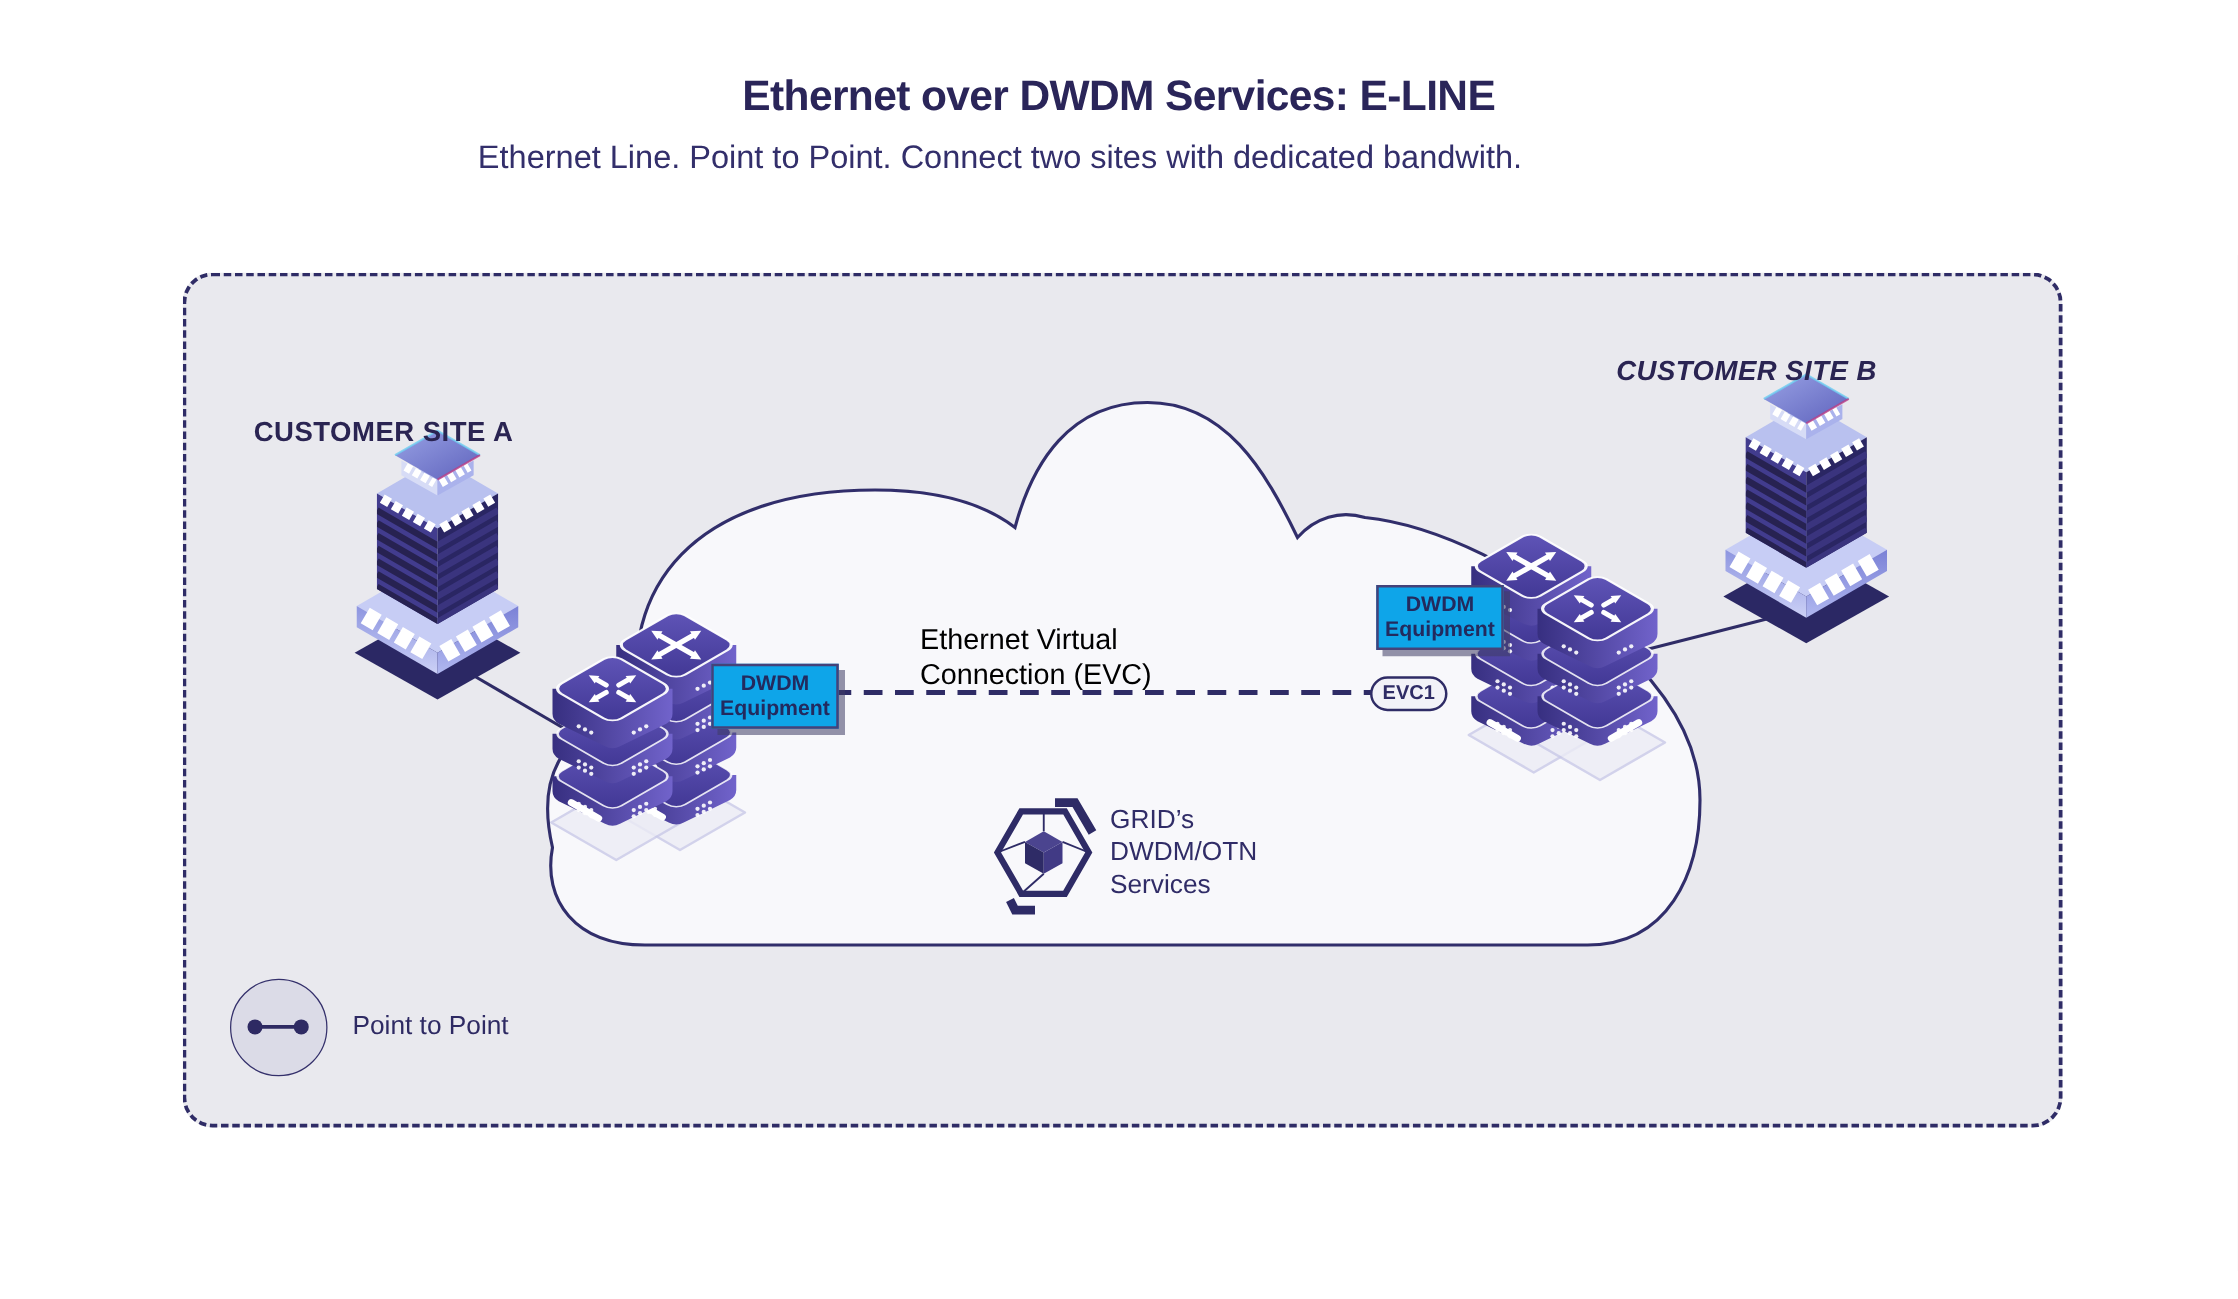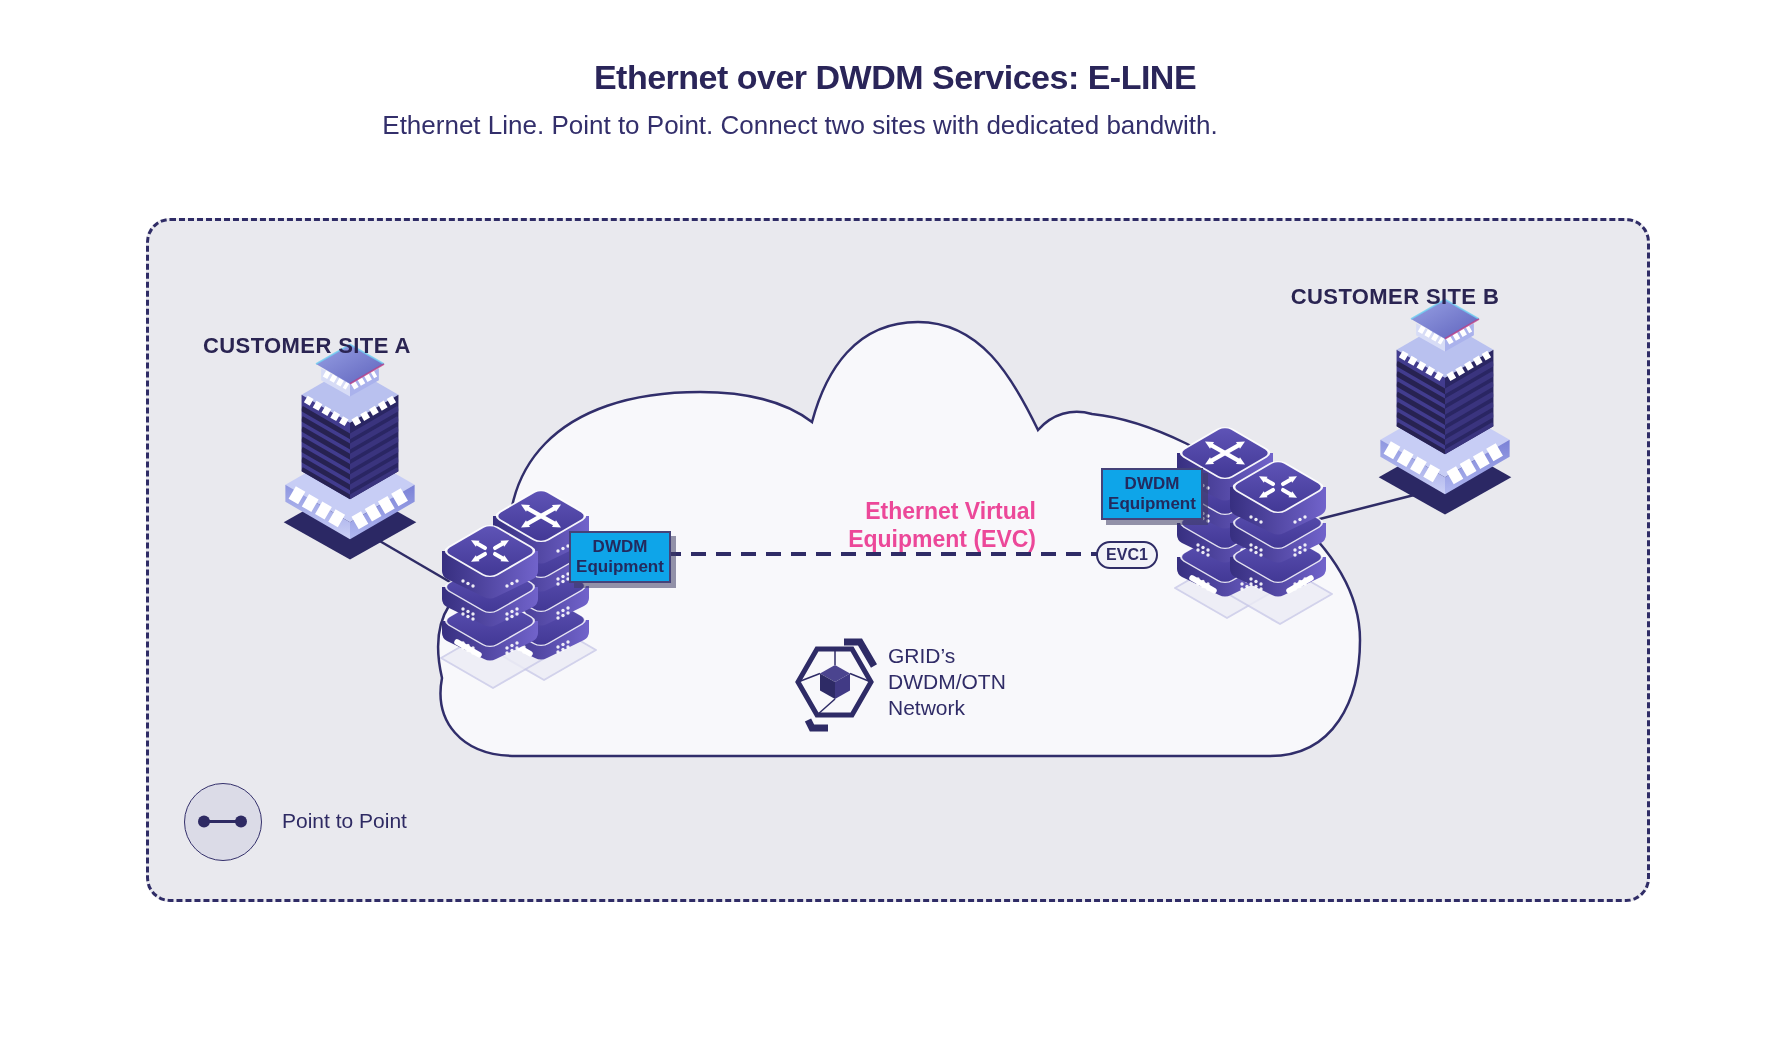--- a/index.html
+++ b/index.html
@@ -7,23 +7,23 @@
           font-family:"Liberation Sans",sans-serif;overflow:hidden;}
   .abs{position:absolute;}
   .title{top:58px;left:0;width:1790px;text-align:center;font-size:34px;font-weight:bold;
          color:#2a2559;letter-spacing:-0.5px;}
   .subtitle{top:110px;left:0;width:1600px;text-align:center;font-size:26px;color:#332f6b;}
   .panel{left:146px;top:218px;width:1504px;height:684px;background:#e9e9ee;
          border:3px dashed #2f2c66;border-radius:24px;box-sizing:border-box;}
   .diagram-svg{left:0;top:0;width:1790px;height:1039px;}
   .site-label{font-size:22px;font-weight:bold;color:#2a2452;letter-spacing:0.4px;white-space:nowrap;}
   .site-a{left:203px;top:333px;width:300px;text-align:left;}
-  .site-b{left:1245px;top:284px;width:300px;text-align:center;}
-  .evc-text{left:736px;top:497px;width:300px;text-align:right;font-size:23px;line-height:28px;
-            color:#ec4899;font-weight:bold;}
+  .site-b{left:1293px;top:284px;width:300px;font-style:italic;}
+  .evc-text{left:736px;top:497px;width:300px;text-align:left;font-size:23px;line-height:28px;
+            color:#000000;}
   .dwdm-box{width:94px;padding:4px 2px;background:#0ea5e9;border:2px solid #454279;
             text-align:center;font-size:17px;font-weight:bold;line-height:20px;color:#232a5e;
             box-shadow:5px 5px 0 rgba(62,60,100,0.55);}
   .dwdm-left{left:569px;top:531px;}
   .dwdm-right{left:1101px;top:468px;}
   .evc-pill{left:1096px;top:541px;width:58px;height:24px;background:#f2f2f8;
             border:2px solid #2f2c66;border-radius:14px;text-align:center;line-height:24px;
             font-size:16px;font-weight:bold;color:#2f2c66;}
   .net-text{left:888px;top:643px;width:190px;font-size:21px;line-height:26px;color:#302c67;}
   .legend-circle{left:184px;top:783px;width:78px;height:78px;border-radius:50%;
@@ -253,38 +253,38 @@
       <polygon points="24,33.5 24,50.5 39,59 39,42" fill="#2e2b66"></polygon>
       <polygon points="39,42 39,59 54,50.5 54,33.5" fill="#413a85"></polygon>
     </g>
   </svg>
 
   <div class="abs site-label site-a">CUSTOMER SITE A</div>
   <div class="abs site-label site-b">CUSTOMER SITE B</div>
 
   <div class="abs evc-text">
     <div>Ethernet Virtual</div>
-    <div>Equipment (EVC)</div>
+    <div>Connection (EVC)</div>
   </div>
 
   <div class="abs dwdm-box dwdm-left">
     <div>DWDM</div>
     <div>Equipment</div>
   </div>
   <div class="abs dwdm-box dwdm-right">
     <div>DWDM</div>
     <div>Equipment</div>
   </div>
 
   <div class="abs evc-pill">EVC1</div>
 
   <div class="abs net-text">
     <div>GRID’s</div>
     <div>DWDM/OTN</div>
-    <div>Network</div>
+    <div>Services</div>
   </div>
 
   <div class="abs legend-circle">
     <svg width="75" height="75" viewBox="0 0 75 75">
       <line x1="19" y1="37.5" x2="56" y2="37.5" stroke="#2e2a63" stroke-width="3"></line>
       <circle cx="19" cy="37.5" r="6" fill="#2e2a63"></circle>
       <circle cx="56" cy="37.5" r="6" fill="#2e2a63"></circle>
     </svg>
   </div>
   <div class="abs legend-text">Point to Point</div>

